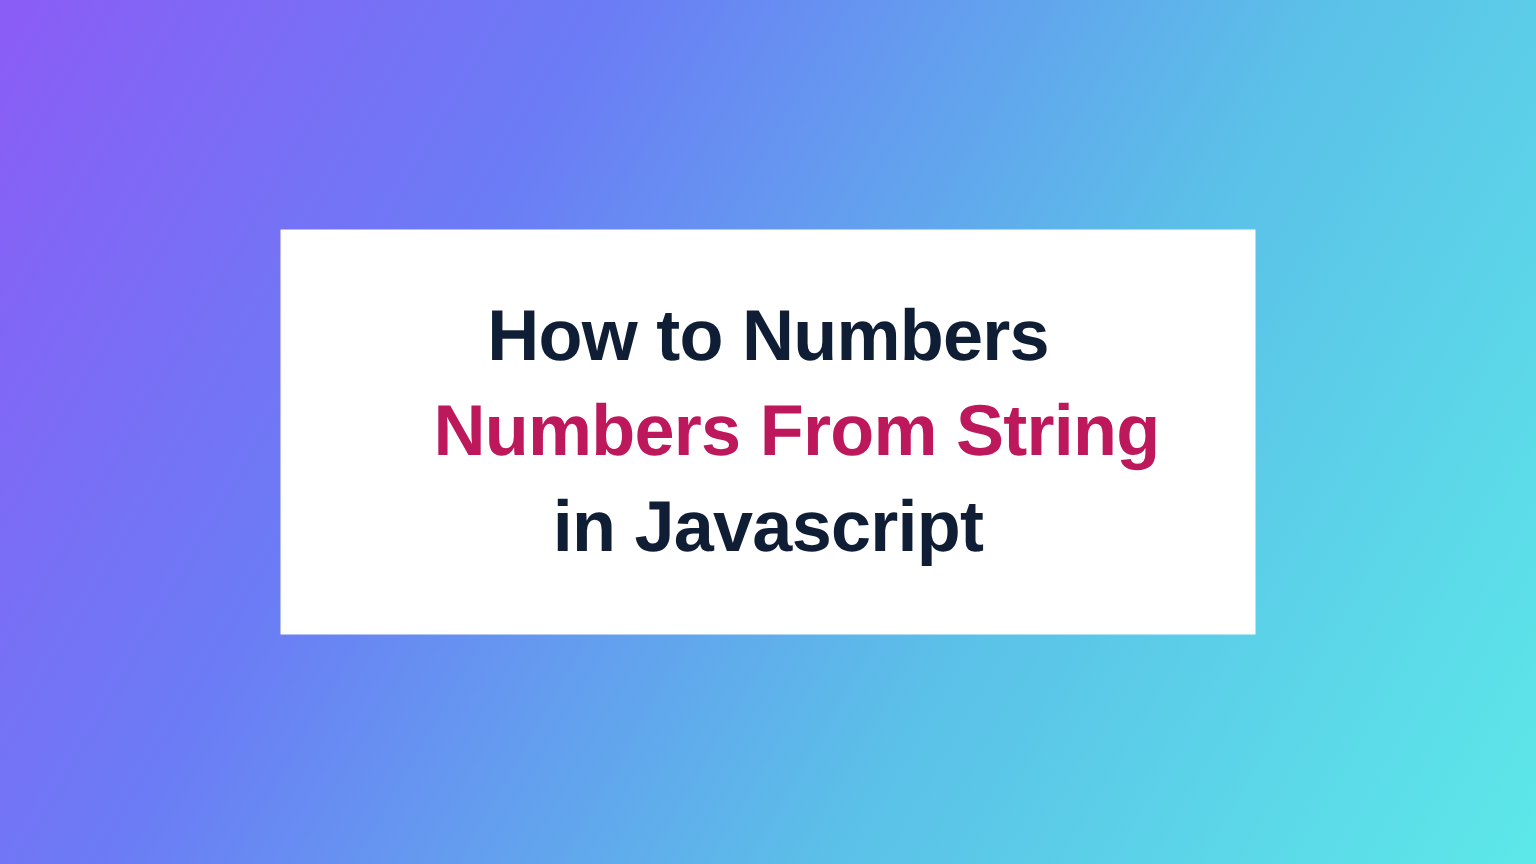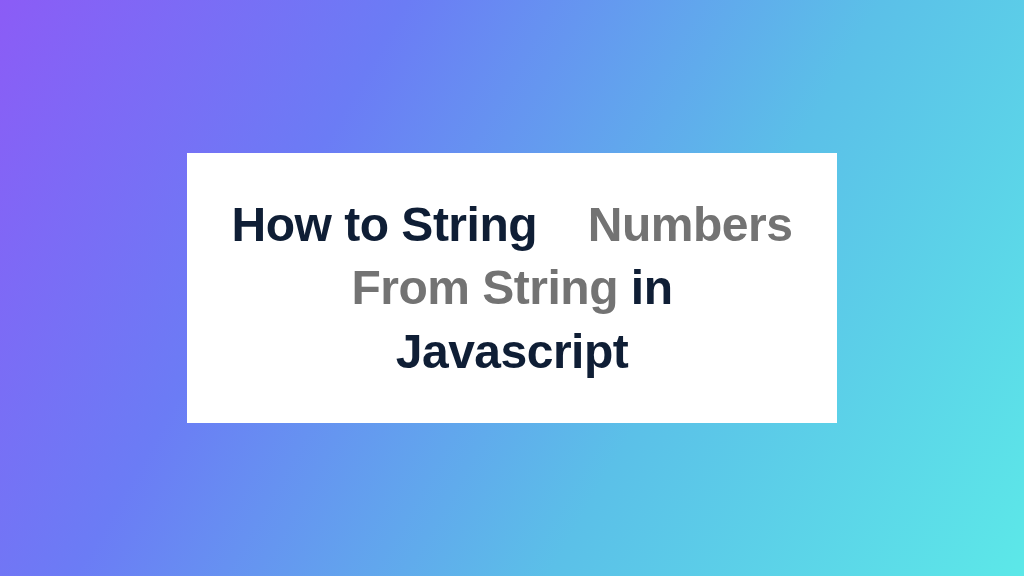--- a/index.html
+++ b/index.html
@@ -26,26 +26,26 @@
     .title {
       font-size: 48px;
       font-weight: 800;
       line-height: 1.32;
       letter-spacing: -0.5px;
     }
     .dark {
       color: #0f1e35;
     }
     .highlight {
-      color: #737373;
+      color: #be185d;
       margin-left: 38px;
     }
   </style>
 </head>
 <body>
 
 <div class="card">
   <h1 class="title">
-    <span class="dark">How to String</span>
+    <span class="dark">How to Numbers</span>
     <span class="highlight">Numbers From String</span>
     <span class="dark">in Javascript</span>
   </h1>
 </div>
 
 </body></html>

